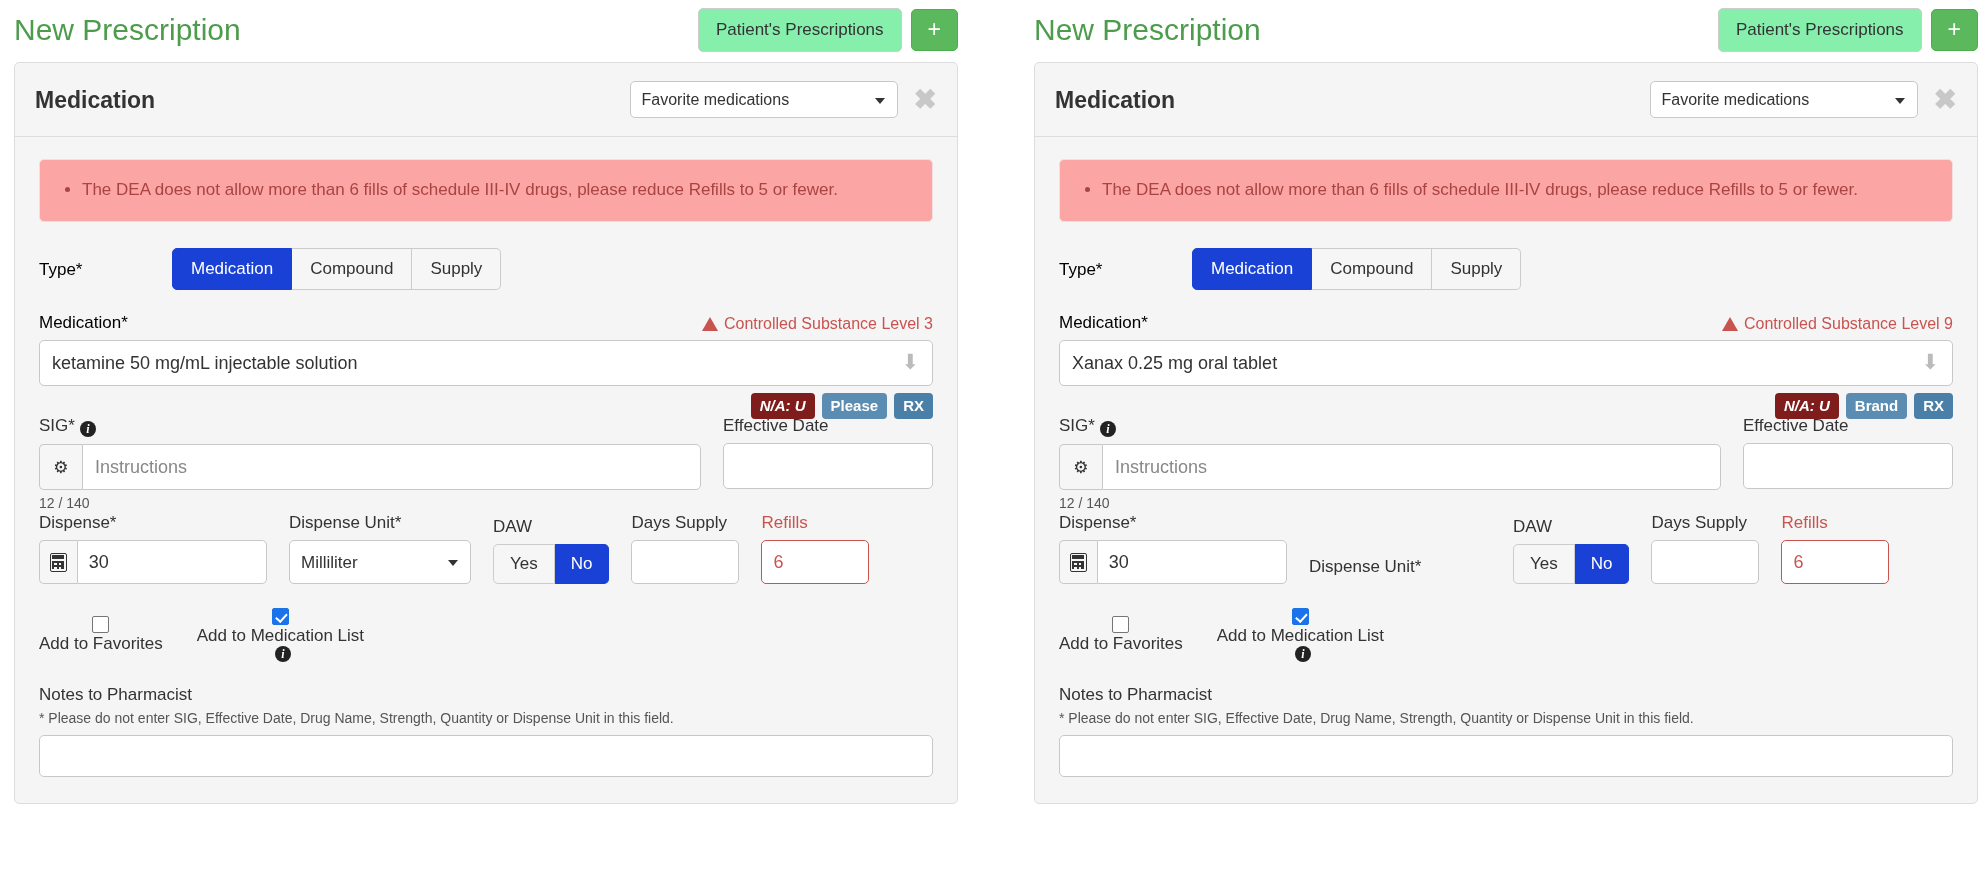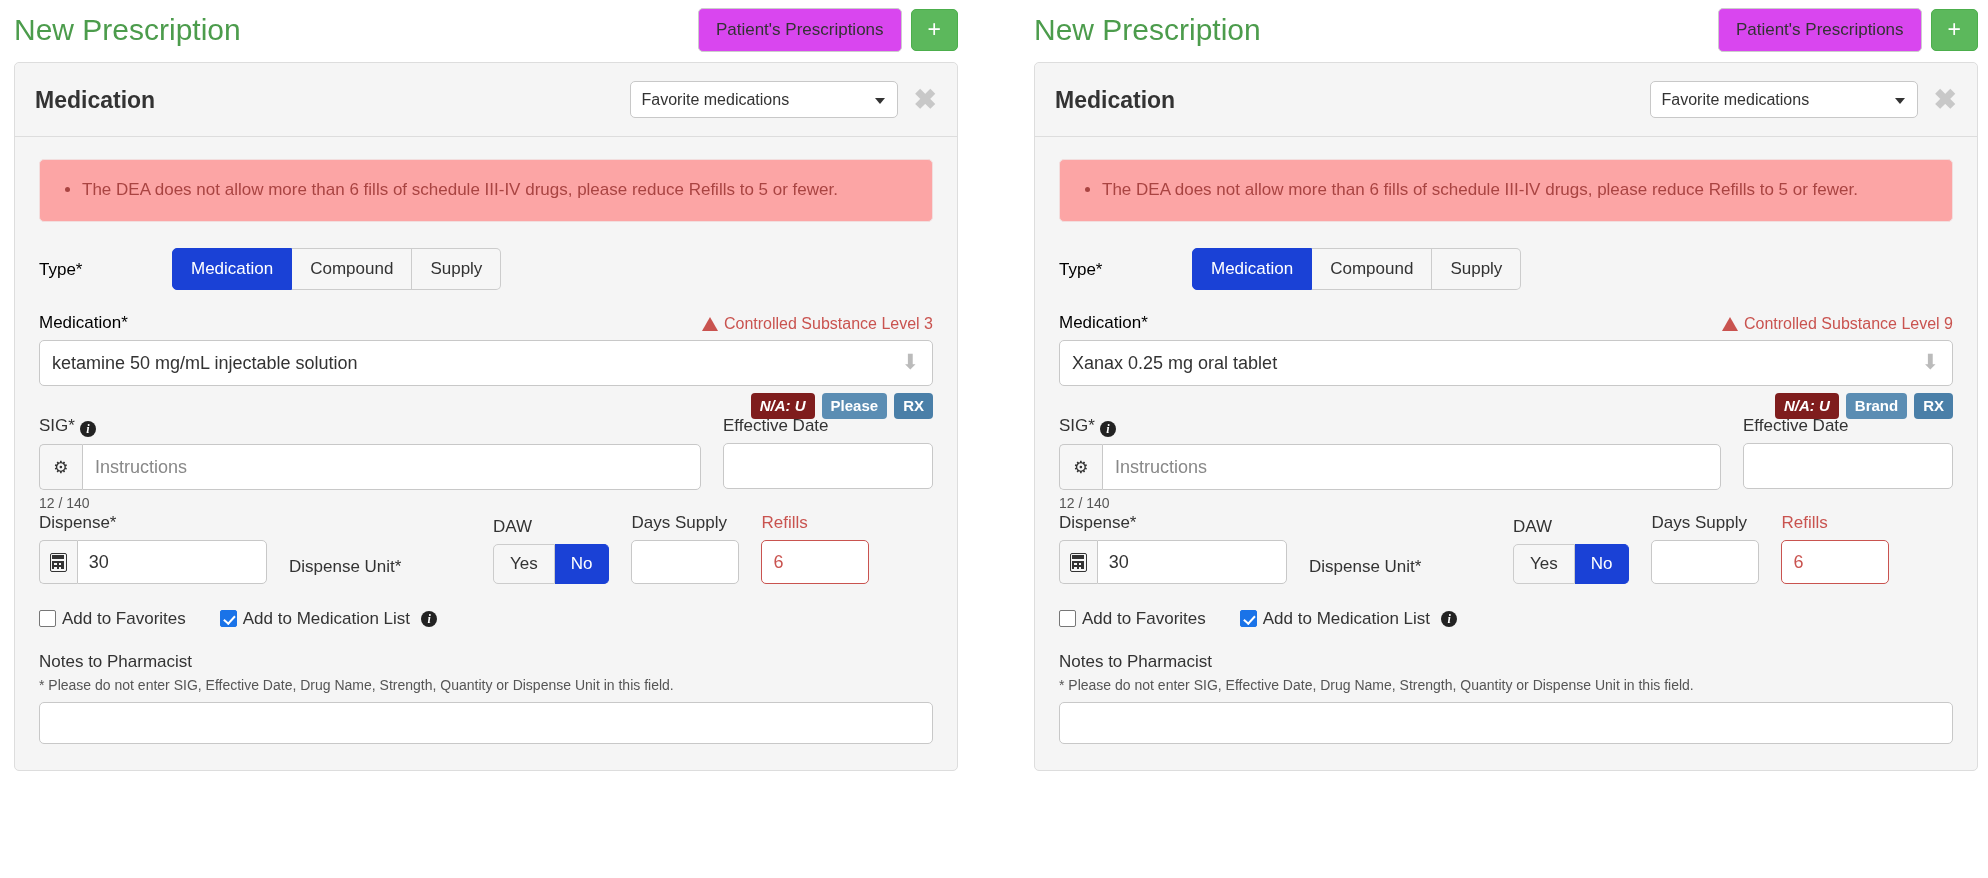--- a/index.html
+++ b/index.html
@@ -33,21 +33,21 @@
   }
   .page-title {
     color: #4c9c4c;
     font-size: 30px;
     font-weight: 400;
     line-height: 34px;
     letter-spacing: 0px;
   }
   .head-actions { display: flex; align-items: center; gap: 9px; }
   .btn-outline {
-    background: #d946ef;
+    background: #86efac;
     border: 1px solid #ccc;
     border-radius: 5px;
     color: #333;
     font-size: 17px;
     padding: 11px 17px;
     line-height: 20px;
     cursor: pointer;
     font-family: "Liberation Sans", sans-serif;
   }
   .btn-green {
@@ -349,25 +349,26 @@
   
   .chk-row {
     display: flex;
     align-items: center;
     gap: 34px;
     margin-top: 24px;
   }
   .chk {
     display: flex;
     align-items: center;
-    gap: 6px;
+    gap: 0;
     font-size: 17px;
     color: #333;
     line-height: 21px;
     cursor: pointer;
+    flex-direction: column;
   }
   .box {
     width: 17px; height: 17px;
     border: 1px solid #767676;
     border-radius: 2px;
     background: #fff;
     display: inline-block;
     position: relative;
     flex: 0 0 17px;
   }
@@ -499,20 +500,25 @@
             <span class="col-lbl">Dispense*</span>
             <div class="input-group">
               <span class="ig-addon" style="height:44px;">
                   <span class="calc-icon"></span>
                 </span>
               <input class="sm-input" style="border-radius: 0px 5px 5px 0px;" type="text" value="30">
             </div>
           </div>
           <div class="col-unit">
             <span class="col-lbl">Dispense Unit*</span>
+            <span class="select-wrap" style="display:block;">
+              <select class="select unit">
+                <option>Milliliter</option>
+              </select>
+            </span>
           </div>
           <div class="col-daw">
             <span class="col-lbl">DAW</span>
             <div class="btn-group">
               <button class="seg sm">Yes</button>
               <button class="seg sm active">No</button>
             </div>
           </div>
           <div class="col-days">
             <span class="col-lbl">Days Supply</span>

